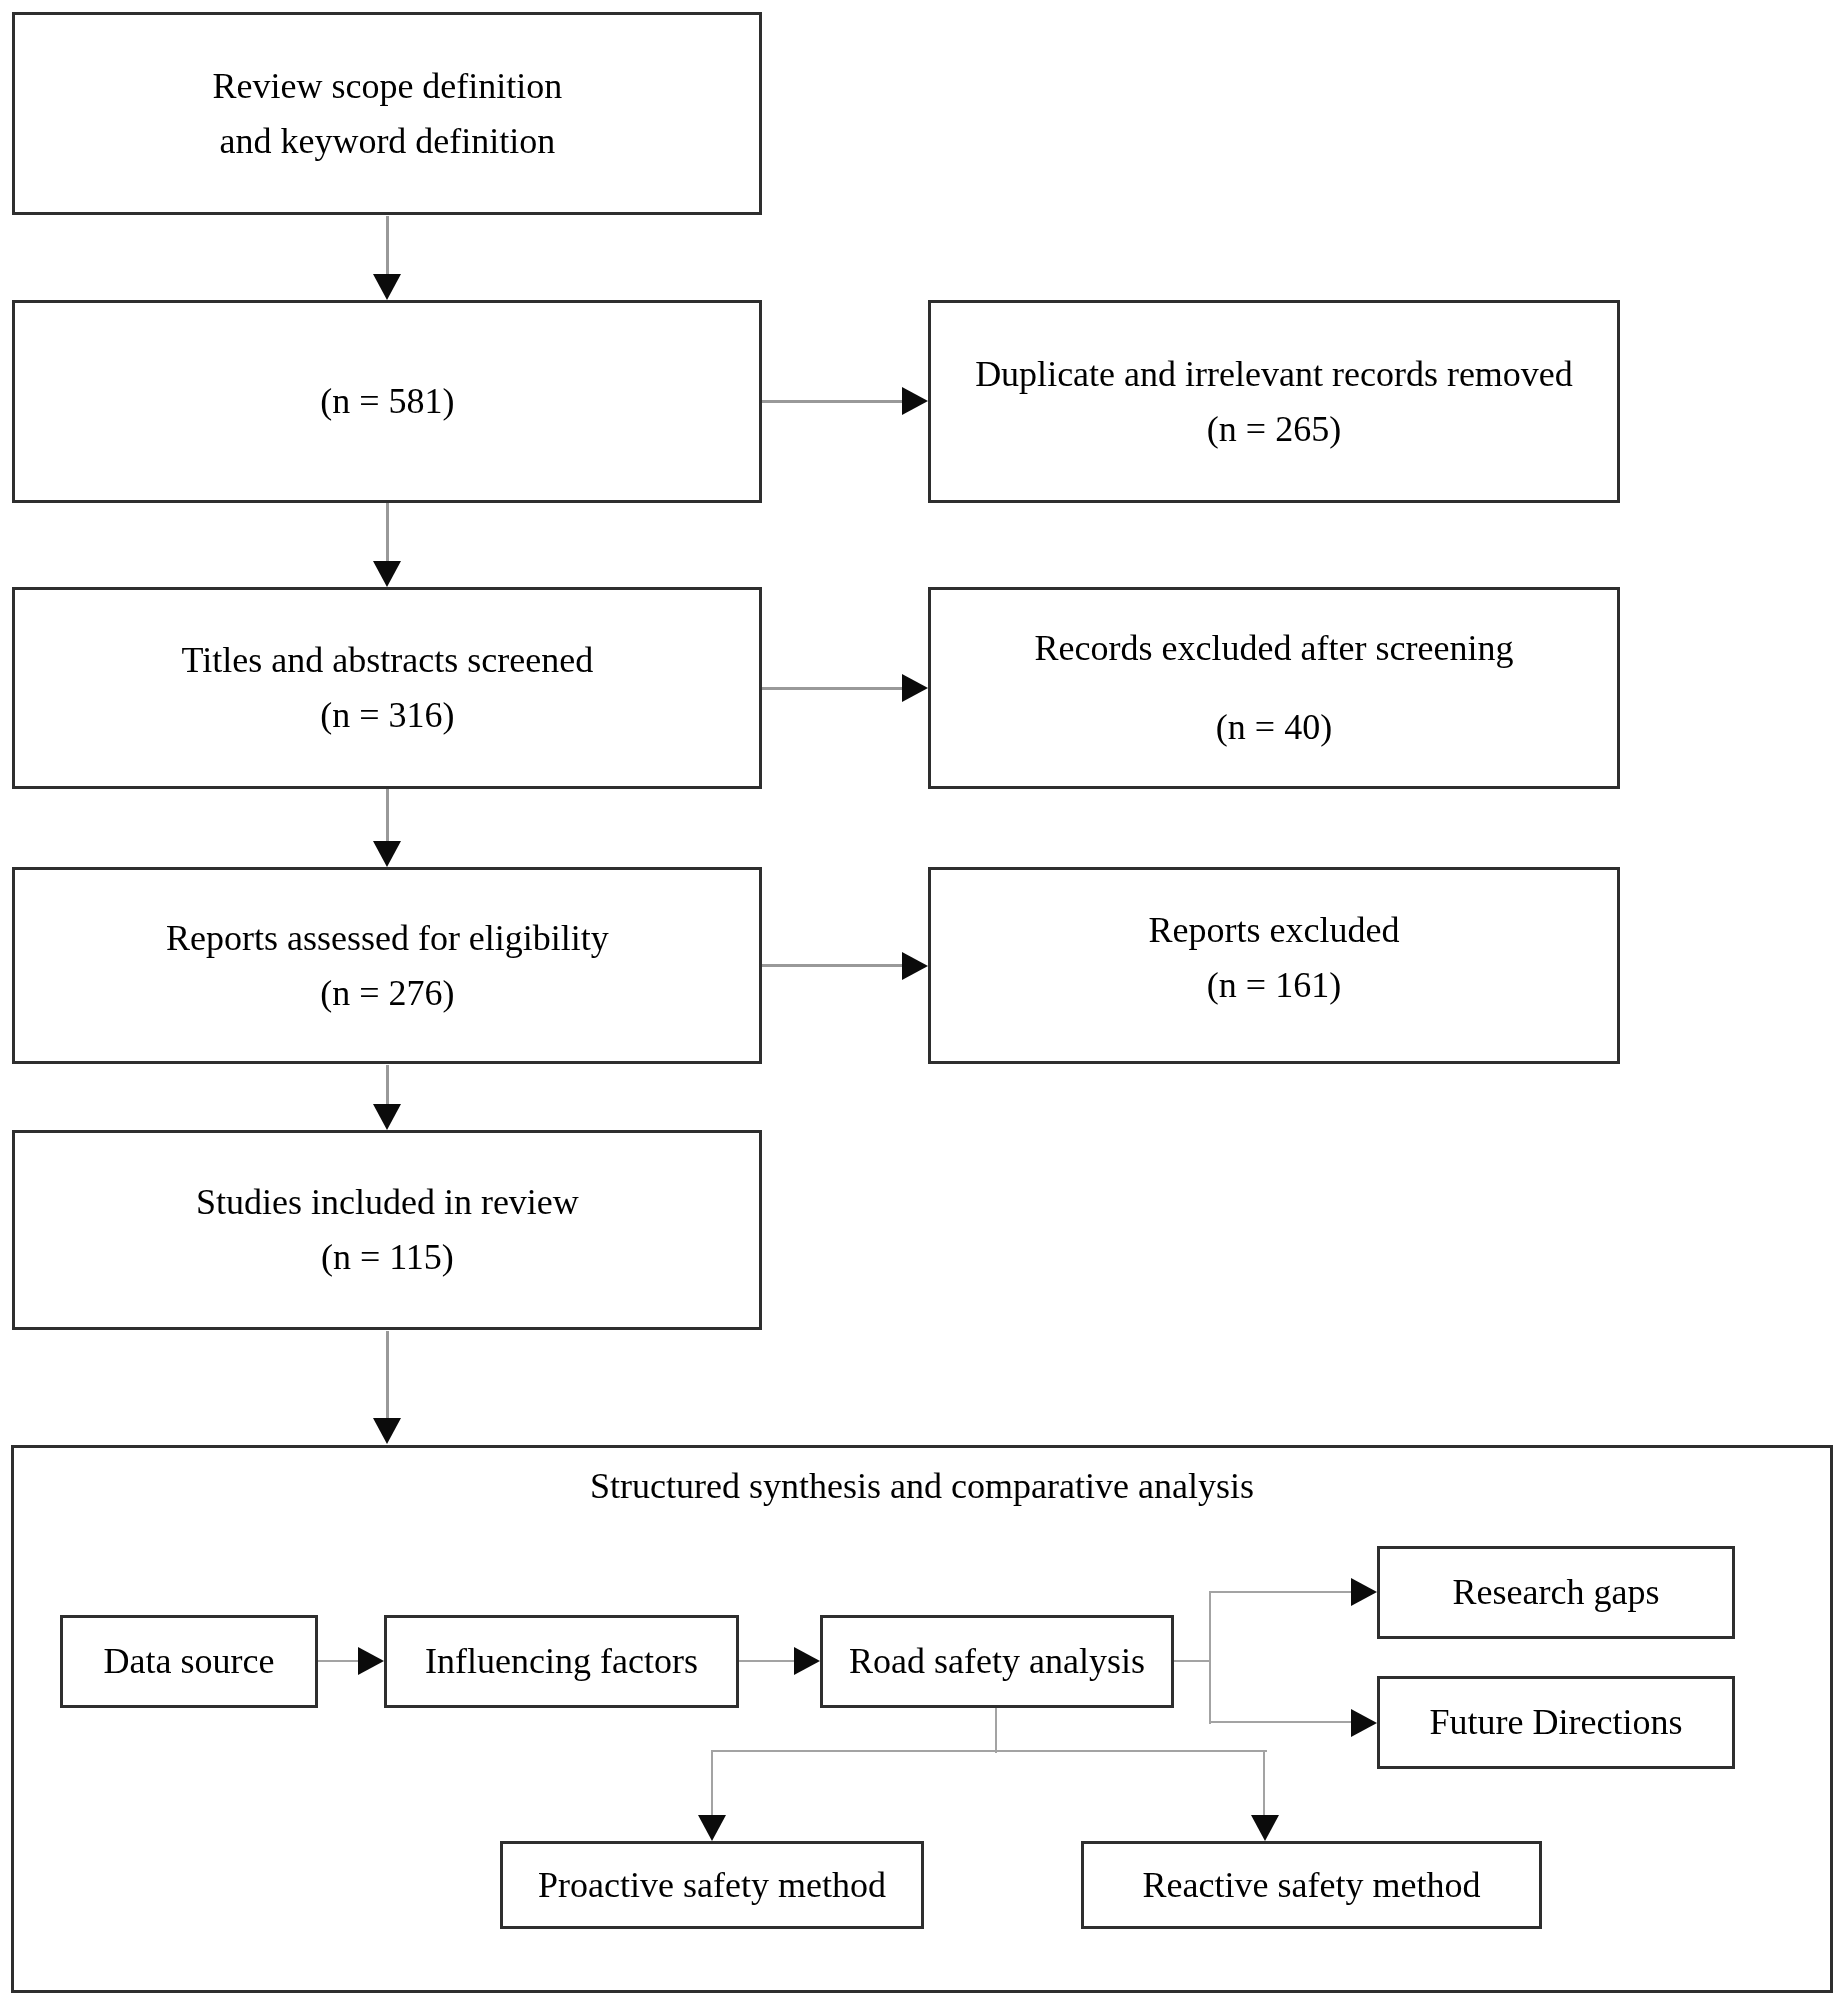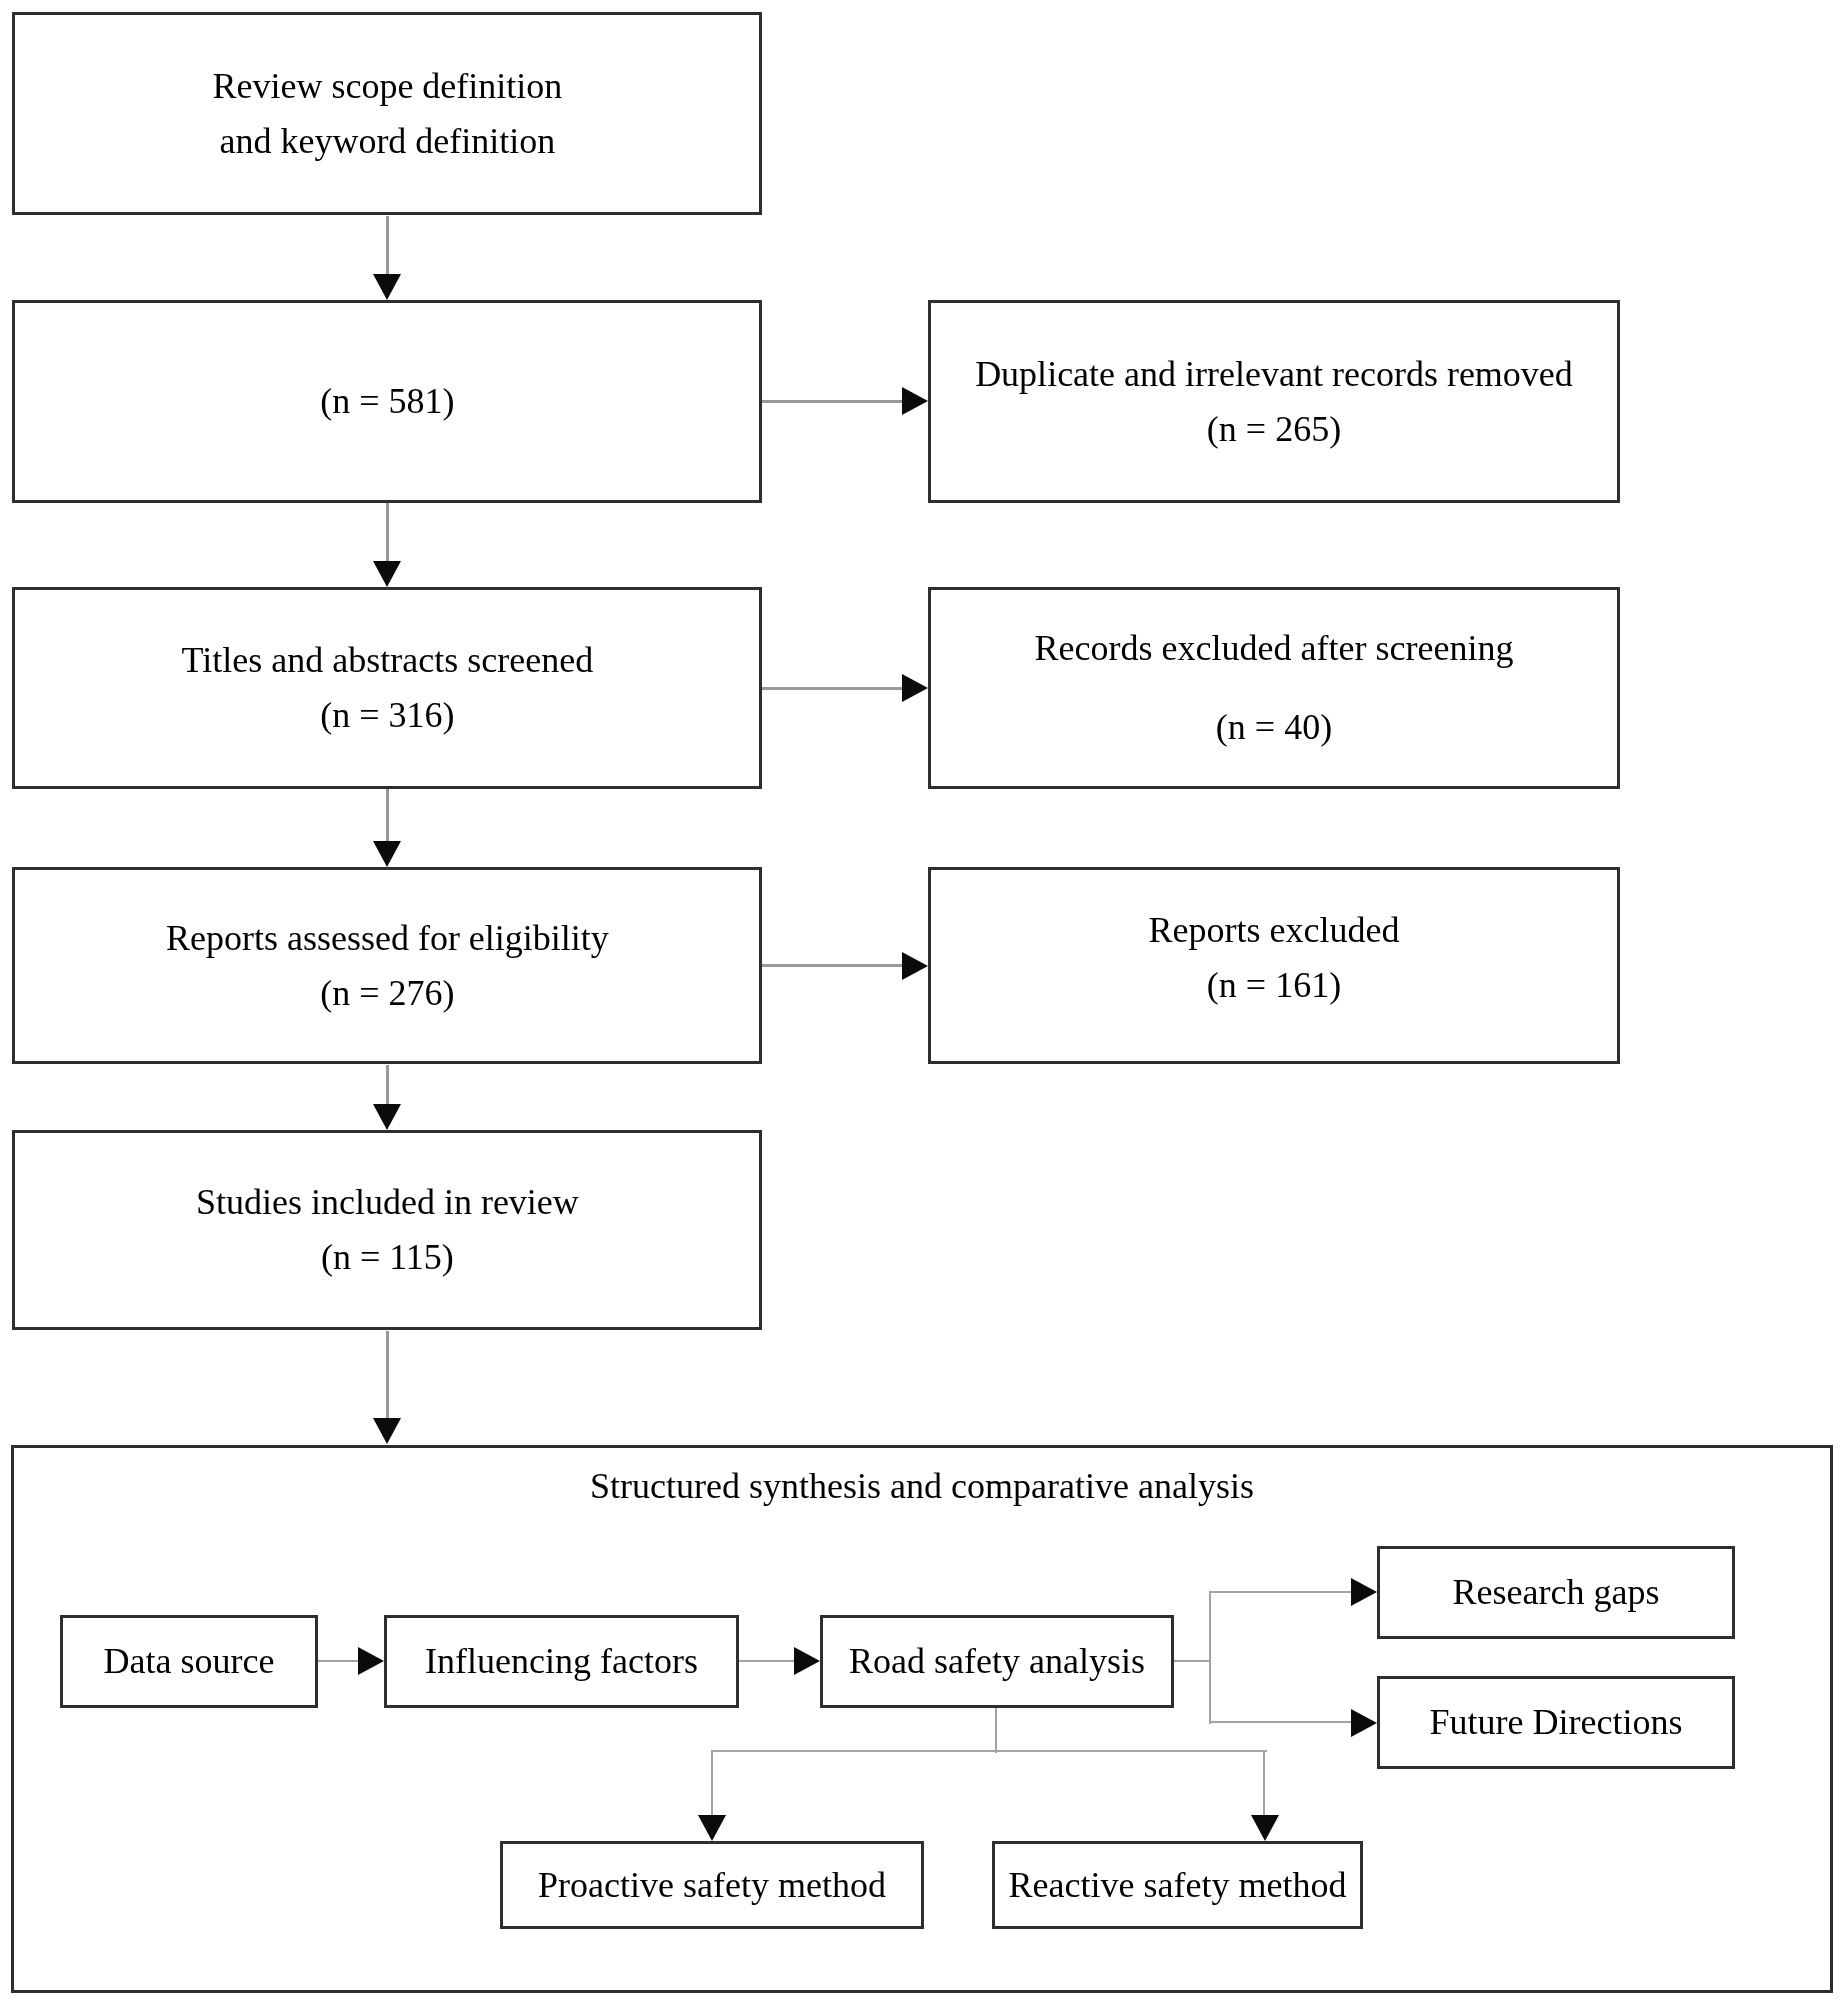--- a/index.html
+++ b/index.html
@@ -112,21 +112,21 @@
   </div>
 
   <div class="box" style="left:1377px; top:1676px; width:358px; height:93px;">
     <div>Future Directions</div>
   </div>
 
   <div class="box" style="left:500px; top:1841px; width:424px; height:88px;">
     <div>Proactive safety method</div>
   </div>
 
-  <div class="box" style="left:992px; top:1841px; width:371px; height:88px;text-align:center;">
+  <div class="box" style="left:1081px; top:1841px; width:461px; height:88px;text-align:center;">
     <div>Reactive safety method</div>
   </div>
 
   <div class="hline thin" style="left:318px; top:1660px; width:43px;"></div>
   <div class="arr-r" style="left:358px; top:1647px;"></div>
 
   <div class="hline thin" style="left:739px; top:1660px; width:57px;"></div>
   <div class="arr-r" style="left:794px; top:1647px;"></div>
 
   <div class="hline thin" style="left:1174px; top:1660px; width:37px;"></div>

